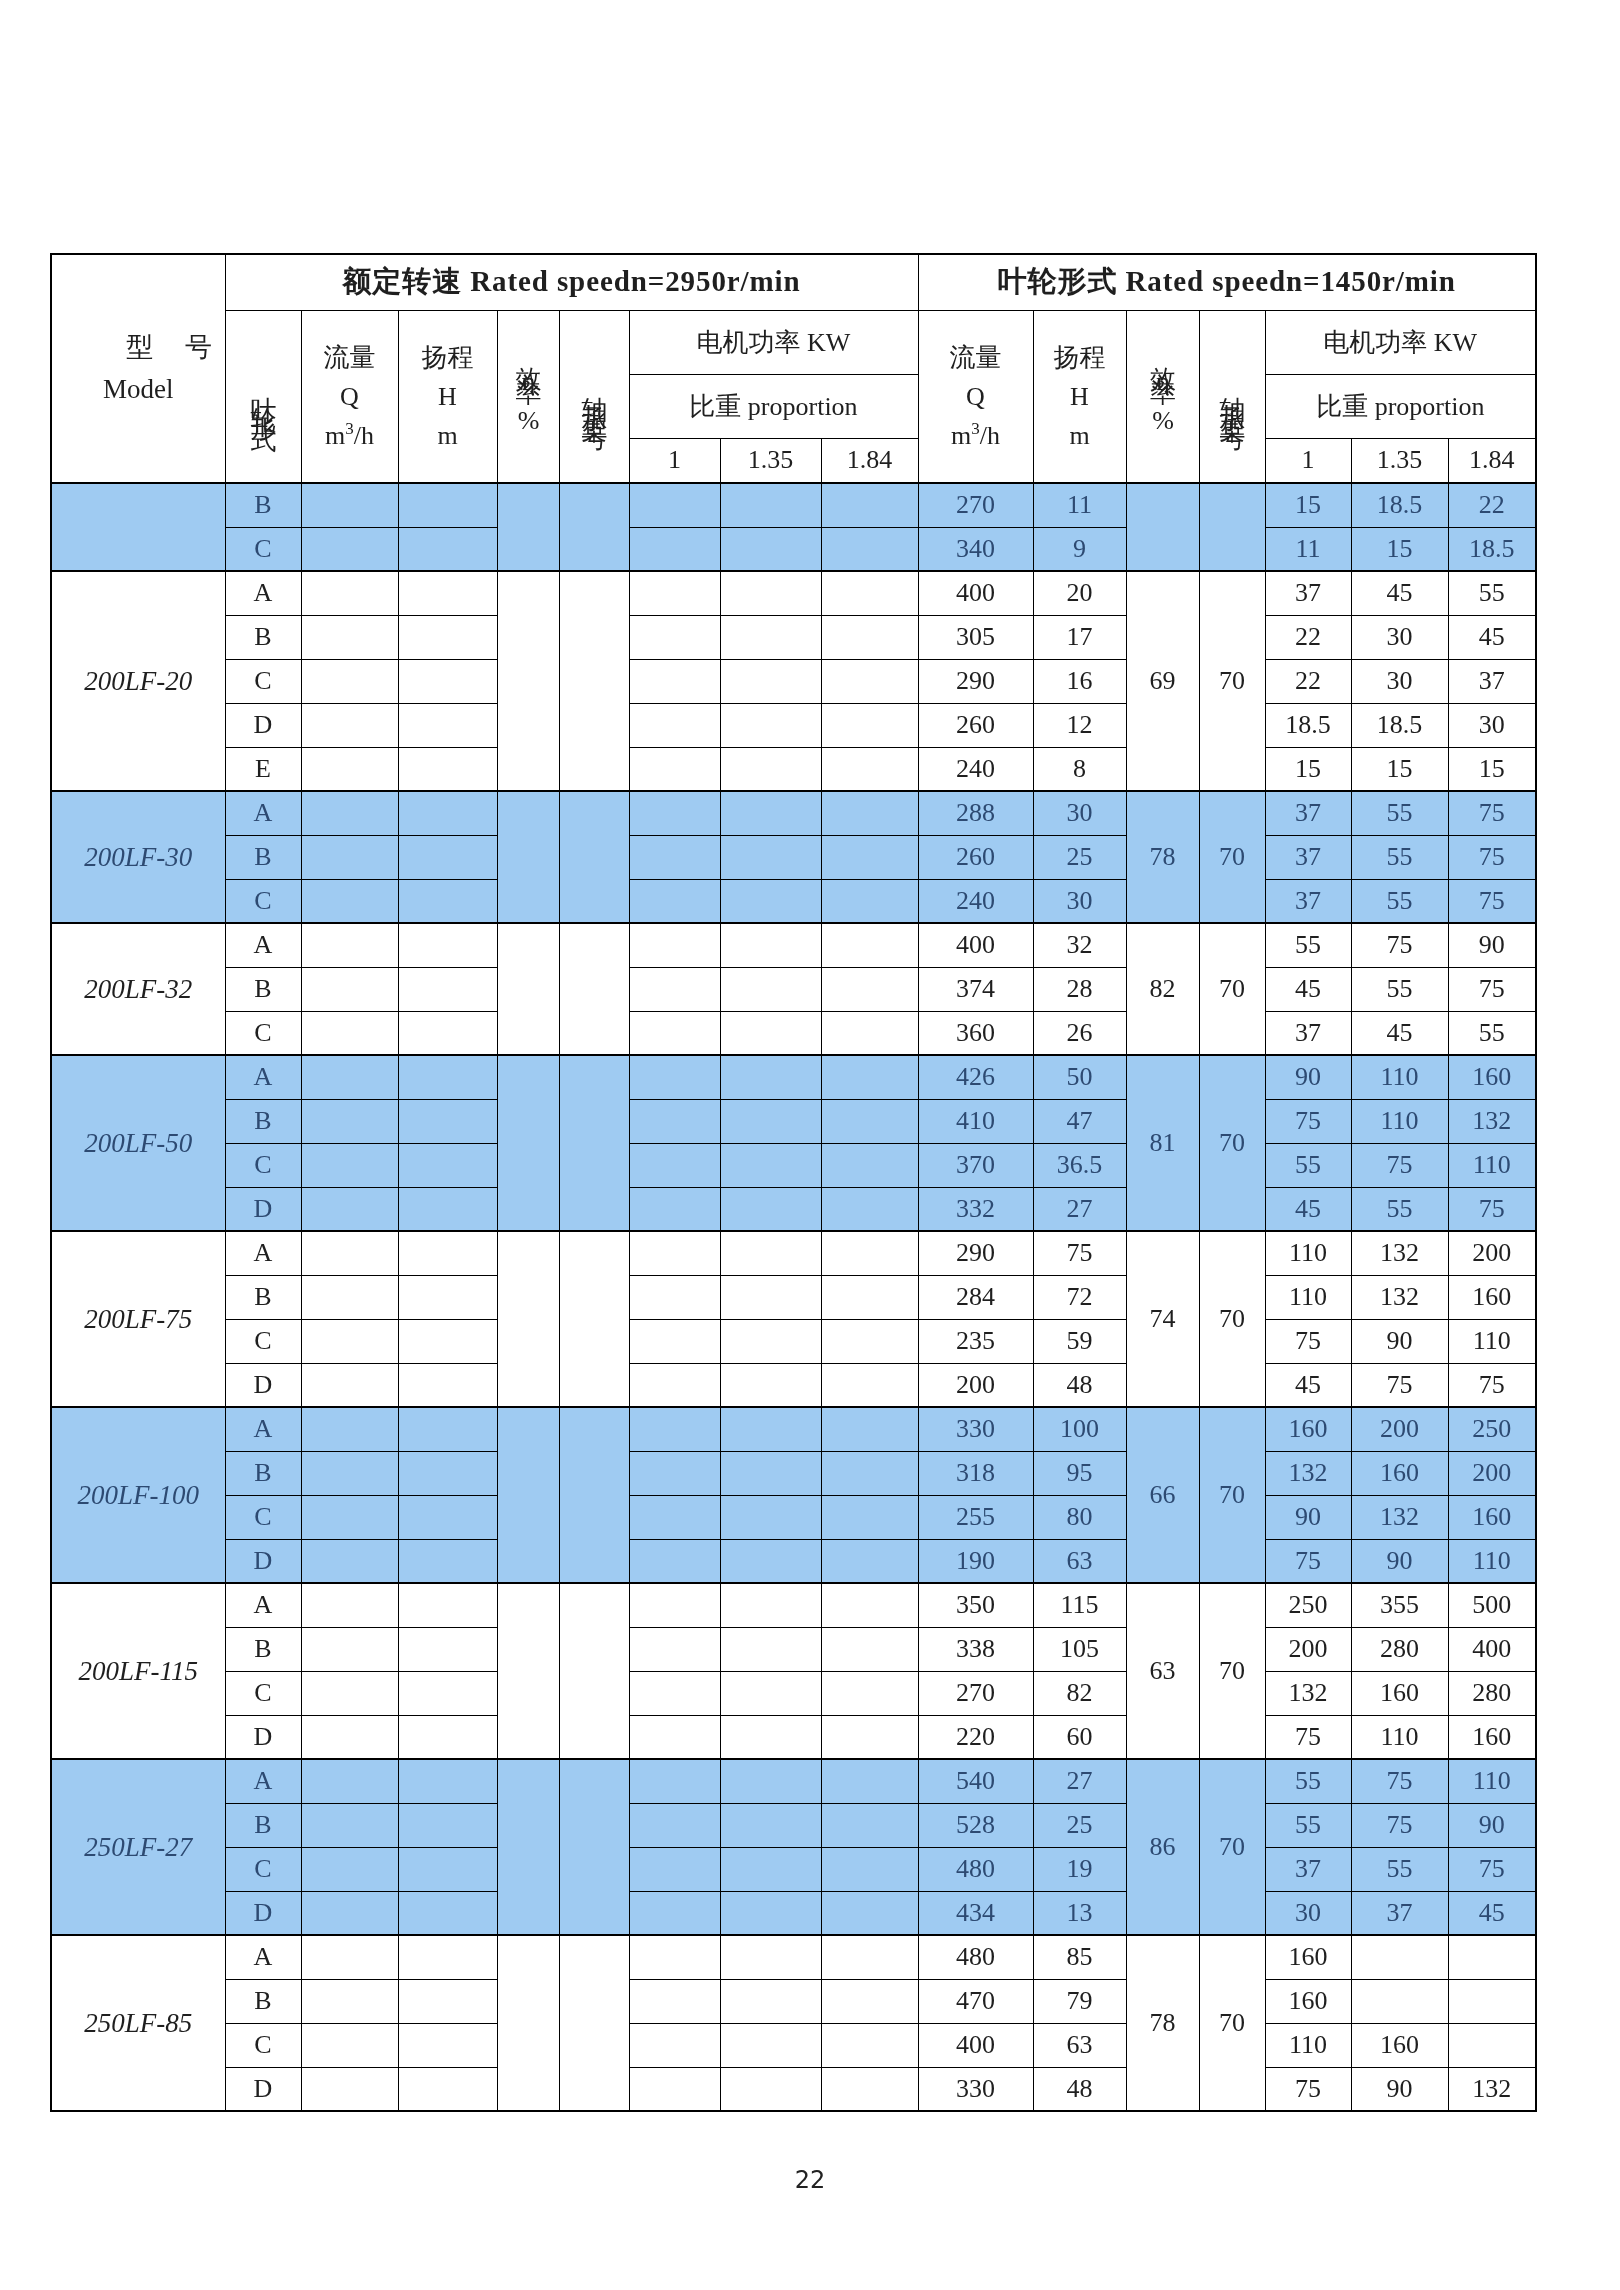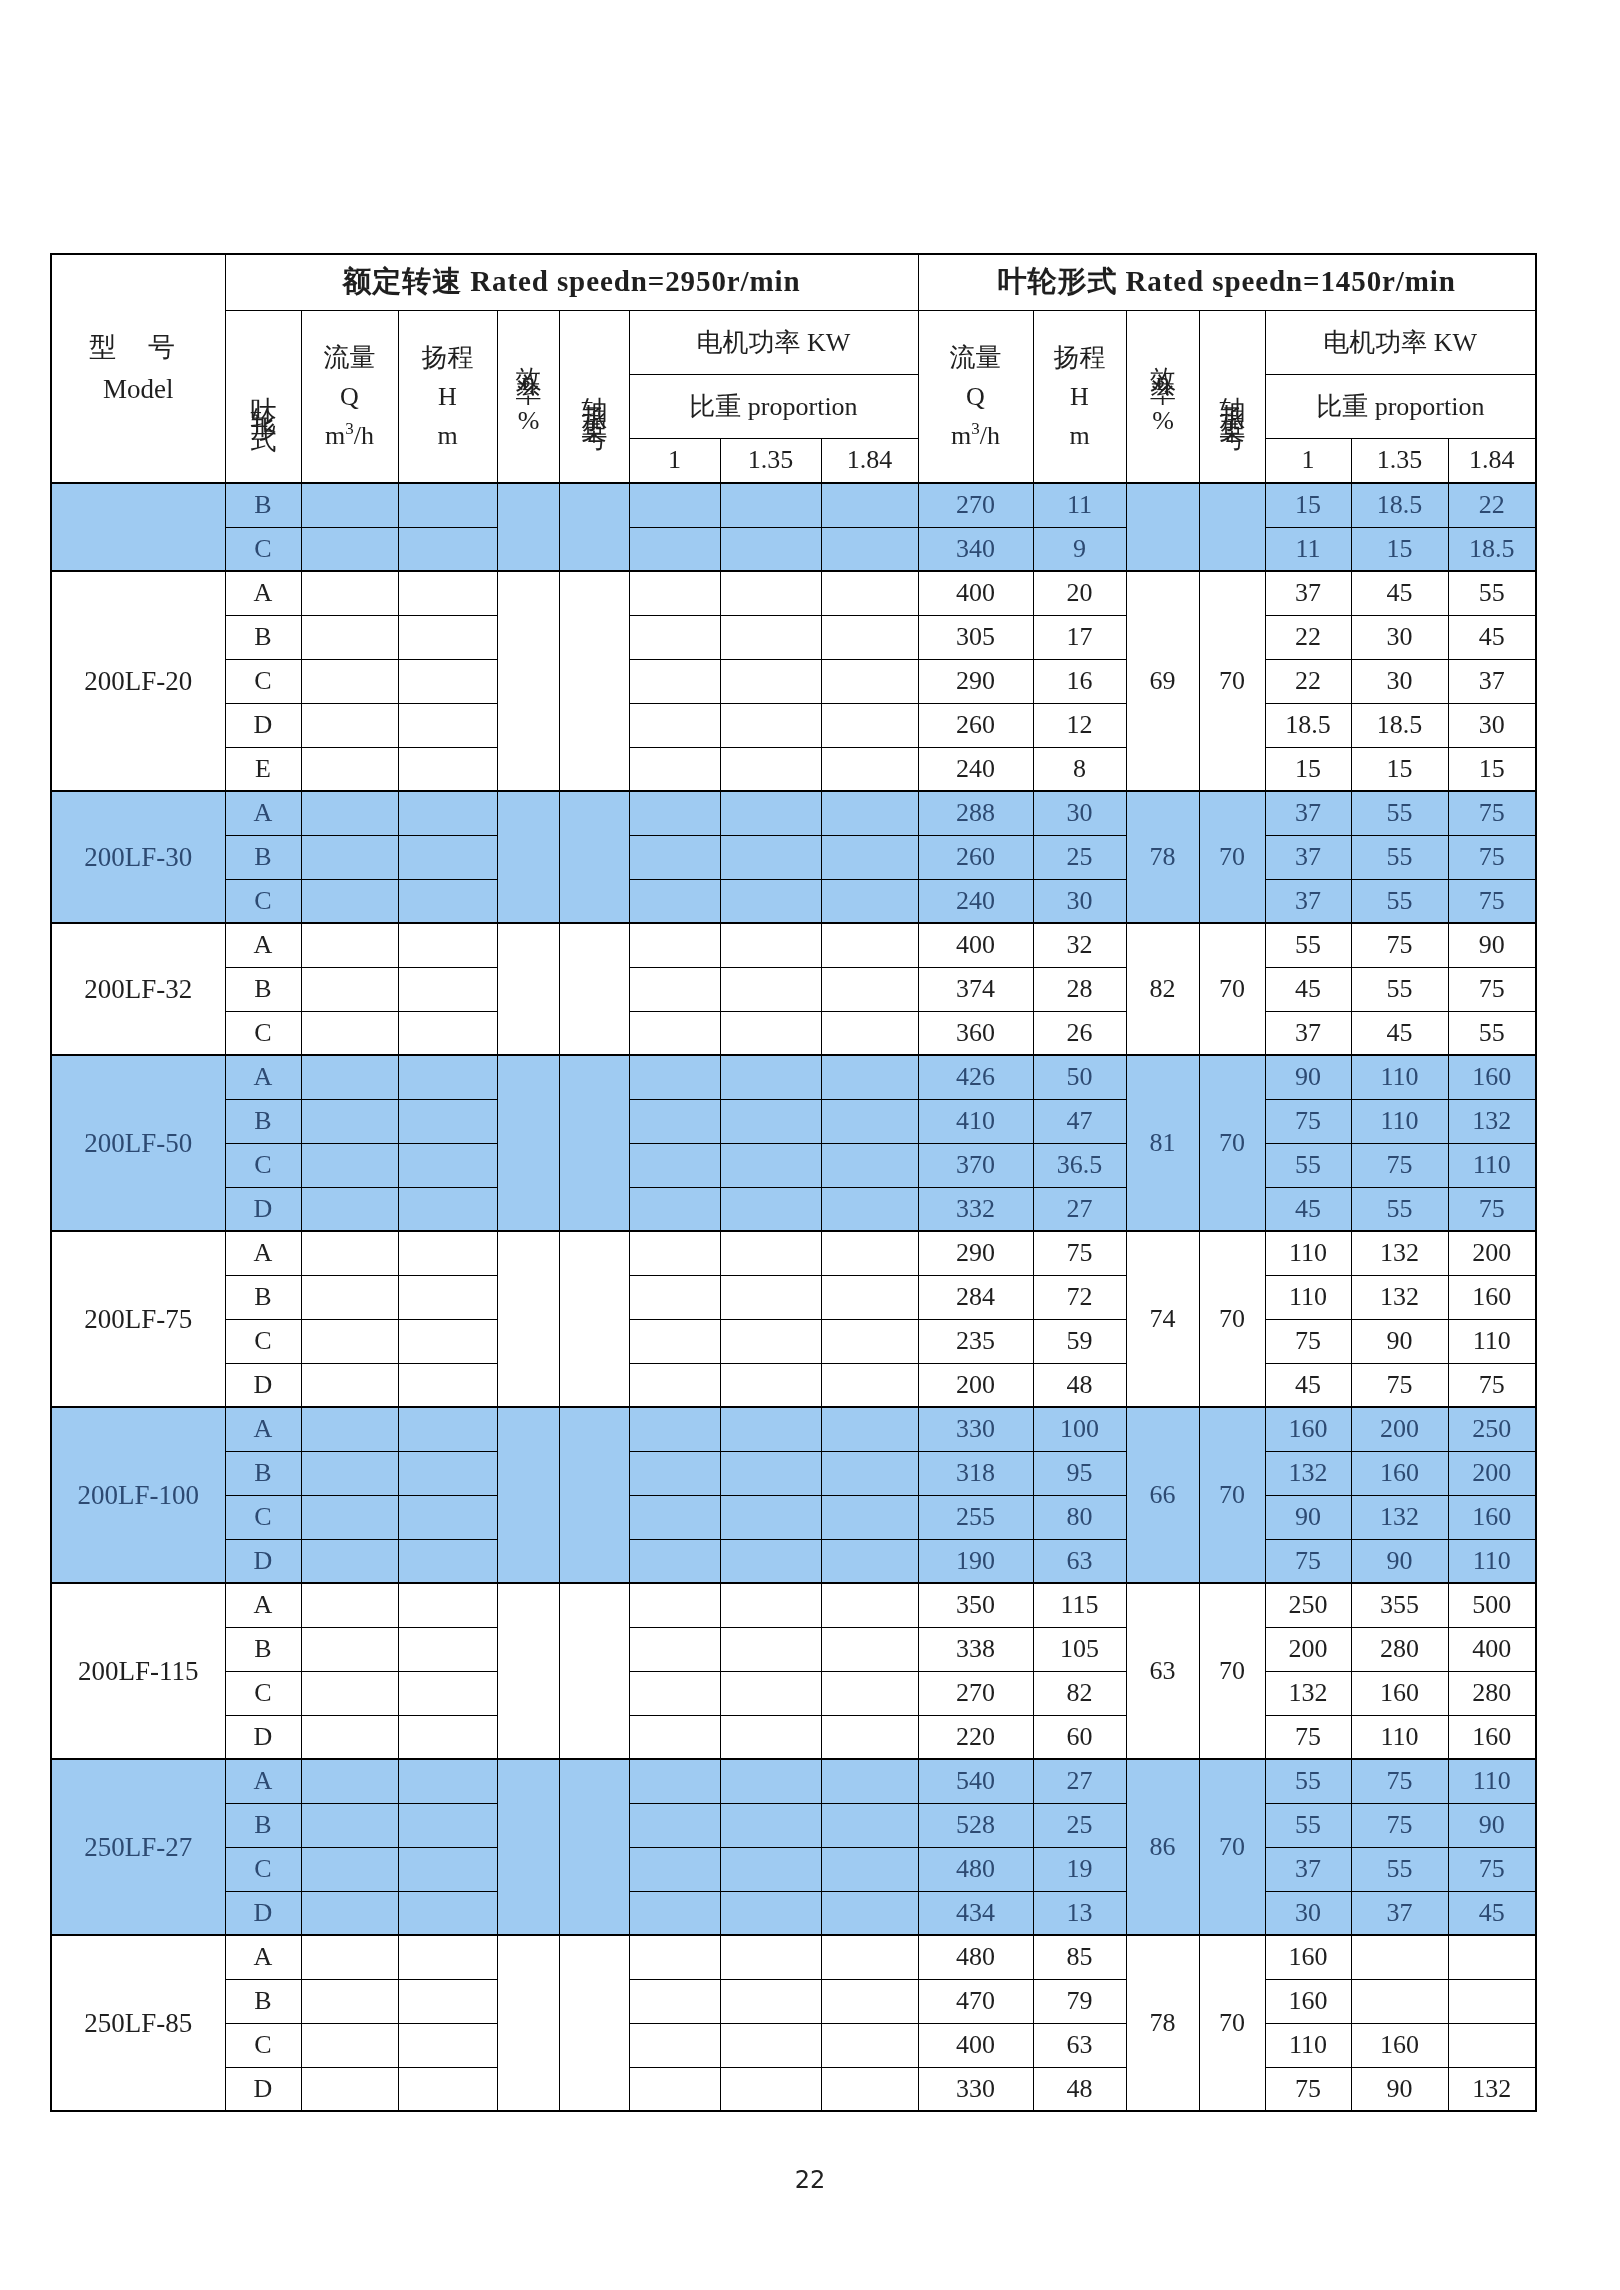--- a/index.html
+++ b/index.html
@@ -16,31 +16,31 @@
     border:1.8px solid #000;text-align:center;vertical-align:middle;
     padding:0;font-size:26px;overflow:hidden;
   }
   tr.trow1{height:56px;}
   tr.trow2{height:64px;}
   tr.trow3{height:64px;}
   tr.trow4{height:45px;}
   tr.data-row{height:44px;}
   .section-title{font-weight:bold;font-size:29px;letter-spacing:0.9px;}
   .model-head{font-size:27px;line-height:1.55;}
-  .model-head .zh{letter-spacing:12.5px;}
+  .model-head .zh{letter-spacing:12.5px;text-align:right;}
   .vert{
     writing-mode:vertical-lr;text-orientation:upright;
     display:inline-block;letter-spacing:9.9px;line-height:1;
     font-size:26px;vertical-align:middle;
   }
   .stack3{line-height:1.5;font-size:26px;}
   sup{font-size:17px;}
   tr.hl td{background:#9fcbf2;color:#2d4a72;}
   tr.gtop td{border-top:2.7px solid #000;}
-  .model-cell{font-size:27px;}
+  .model-cell{font-size:27px;font-style:italic;}
   .page-num{
     position:absolute;left:0;right:0;top:2166px;text-align:center;
     font-family:"DejaVu Sans","Liberation Sans",sans-serif;font-size:24px;color:#222;
   }
 </style>
 </head>
 <body>
 
 <div class="table-wrap">
   <table>

